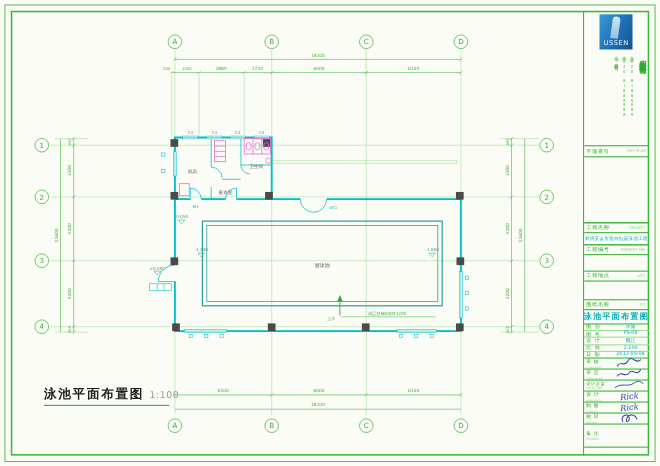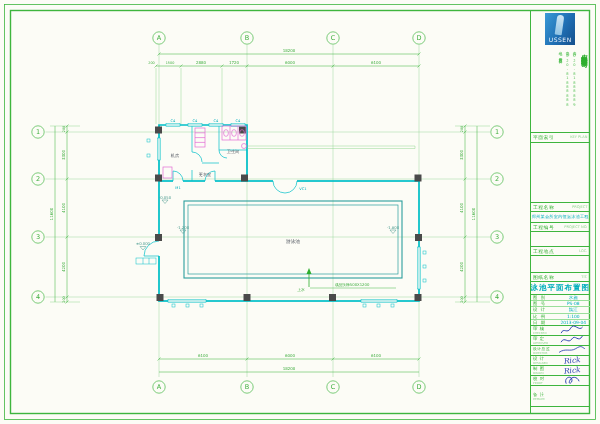--- a/index.html
+++ b/index.html
@@ -270,20 +270,24 @@
       <text class="cyt" x="238" y="122">C4</text>
       <text class="cyt" x="178" y="189">M1</text>
       <text class="cyt" x="303" y="190">VC1</text>
       <text class="roomt" x="175" y="157">机房</text>
       <text class="roomt" x="205" y="176">更衣室</text>
       <text class="roomt" x="233" y="153">卫生间</text>
     </g>
   </svg>
 
   
+  <div class="dtitle">
+    <span class="t">泳池平面布置图</span><span class="s">1:100</span>
+    <div class="u"></div>
+  </div>
 
   
   <div class="tb">
     <div class="tb-sec logo-wrap">
       <div class="logo">
         <div class="figure"></div>
         <div class="word">USSEN</div>
       </div>
     </div>
     <div class="tb-sec company">

